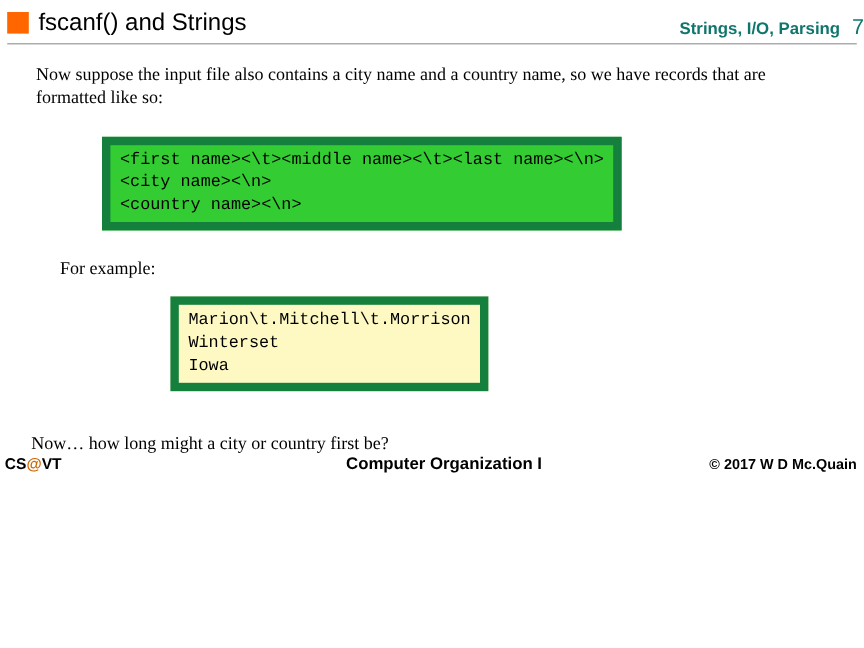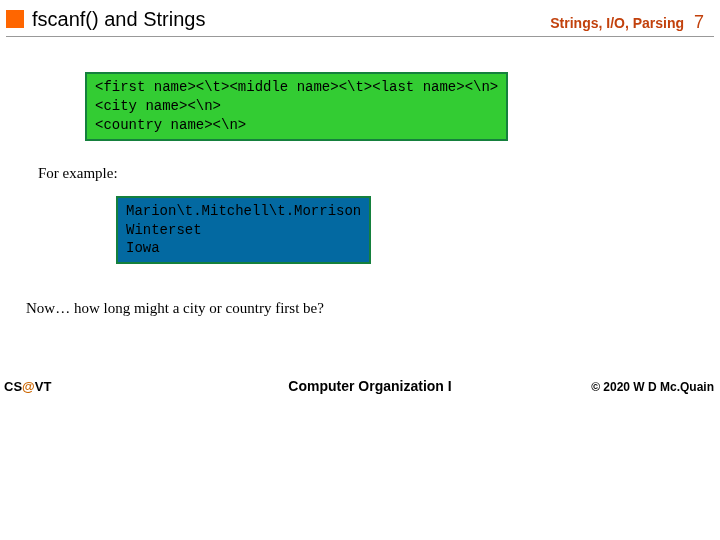--- a/index.html
+++ b/index.html
@@ -1,29 +1,29 @@
 <!DOCTYPE html>
 <html><head>
 <meta charset="utf-8">
 <style>
   * { margin: 0; padding: 0; box-sizing: border-box; }
   html, body { width: 720px; height: 540px; background: #fff; font-family: "Times New Roman", Times, serif; }
   .slide { position: relative; width: 720px; height: 400px; }
   .header { position: absolute; top: 8px; left: 0; right: 0; height: 30px; }
   .bullet { position: absolute; left: 6px; top: 2px; width: 18px; height: 18px; background: #ff6600; }
   .title { position: absolute; left: 32px; top: 0; font-family: Arial, Helvetica, sans-serif; font-size: 20px; color: #000; }
-  .topright { position: absolute; right: 16px; top: 4px; font-family: Arial, Helvetica, sans-serif; font-size: 14px; font-weight: bold; color: #c2410c; }
+  .topright { position: absolute; right: 0; top: 4px; font-family: Arial, Helvetica, sans-serif; font-size: 14px; font-weight: bold; color: #0f766e; }
   .topright .pagenum { font-size: 18px; font-weight: normal; margin-left: 6px; }
   .hr { position: absolute; left: 6px; right: 6px; top: 36px; height: 1px; background: #999; }
   .body { position: absolute; left: 30px; right: 30px; top: 50px; }
   .para { font-size: 15px; line-height: 1.25; margin-top: 4px; }
-  .codebox { font-family: "Courier New", Courier, monospace; font-size: 14px; line-height: 1.35; white-space: pre; padding: 4px 8px; display: inline-block; border: 2px solid #15803d; }
+  .codebox { font-family: "Courier New", Courier, monospace; font-size: 14px; line-height: 1.35; white-space: pre; padding: 4px 8px; display: inline-block; border: 7px solid #15803d; }
   .codebox.green { background: #33cc33; color: #000; margin-left: 55px; margin-top: 22px; }
-  .codebox.yellow { background: #0369a1; color: #000; margin-left: 86px; margin-top: 14px; }
-  .para2 { font-size: 15px; margin-top: 24px; margin-left: 8px; }
+  .codebox.yellow { background: #fef9c3; color: #000; margin-left: 112px; margin-top: 14px; }
+  .para2 { font-size: 15px; margin-top: 24px; margin-left: 20px; }
   .para3 { font-size: 15px; margin-top: 36px; margin-left: -4px; }
   .footer { position: absolute; left: 0; right: 0; bottom: 6px; font-family: Arial, Helvetica, sans-serif; }
   .foot-left { position: absolute; left: 4px; bottom: 0; font-size: 13px; font-weight: bold; }
   .foot-left .at { color: #cc6600; }
   .foot-center { position: absolute; left: 0; right: 0; bottom: 0; text-align: center; font-size: 14px; font-weight: bold; margin-left: 20px; }
   .foot-right { position: absolute; right: 6px; bottom: 0; font-size: 12px; font-weight: bold; }
 </style>
 </head>
 <body>
 
@@ -33,35 +33,36 @@
     <div class="bullet"></div>
     <div class="title">fscanf() and Strings</div>
     <div class="topright">
       <span>Strings, I/O, Parsing</span>
       <span class="pagenum">7</span>
     </div>
   </div>
   <div class="hr"></div>
 
   <div class="body">
+    <div class="para">Now suppose the input file also contains a city name and a country name, so we have records that are formatted like so:</div>
 
     <div class="codebox green">&lt;first name&gt;&lt;\t&gt;&lt;middle name&gt;&lt;\t&gt;&lt;last name&gt;&lt;\n&gt;
 &lt;city name&gt;&lt;\n&gt;
 &lt;country name&gt;&lt;\n&gt;</div>
 
     <div class="para2">For example:</div>
 
     <div class="codebox yellow">Marion\t.Mitchell\t.Morrison
 Winterset
 Iowa</div>
 
     <div class="para3">Now… how long might a city or country first be?</div>
   </div>
 
   <div class="footer">
     <div class="foot-left">
       <span>CS</span><span class="at">@</span><span>VT</span>
     </div>
     <div class="foot-center">Computer Organization I</div>
-    <div class="foot-right">© 2020 W D Mc.Quain</div>
+    <div class="foot-right">© 2017 W D Mc.Quain</div>
   </div>
 
 </div>
 
 </body></html>

